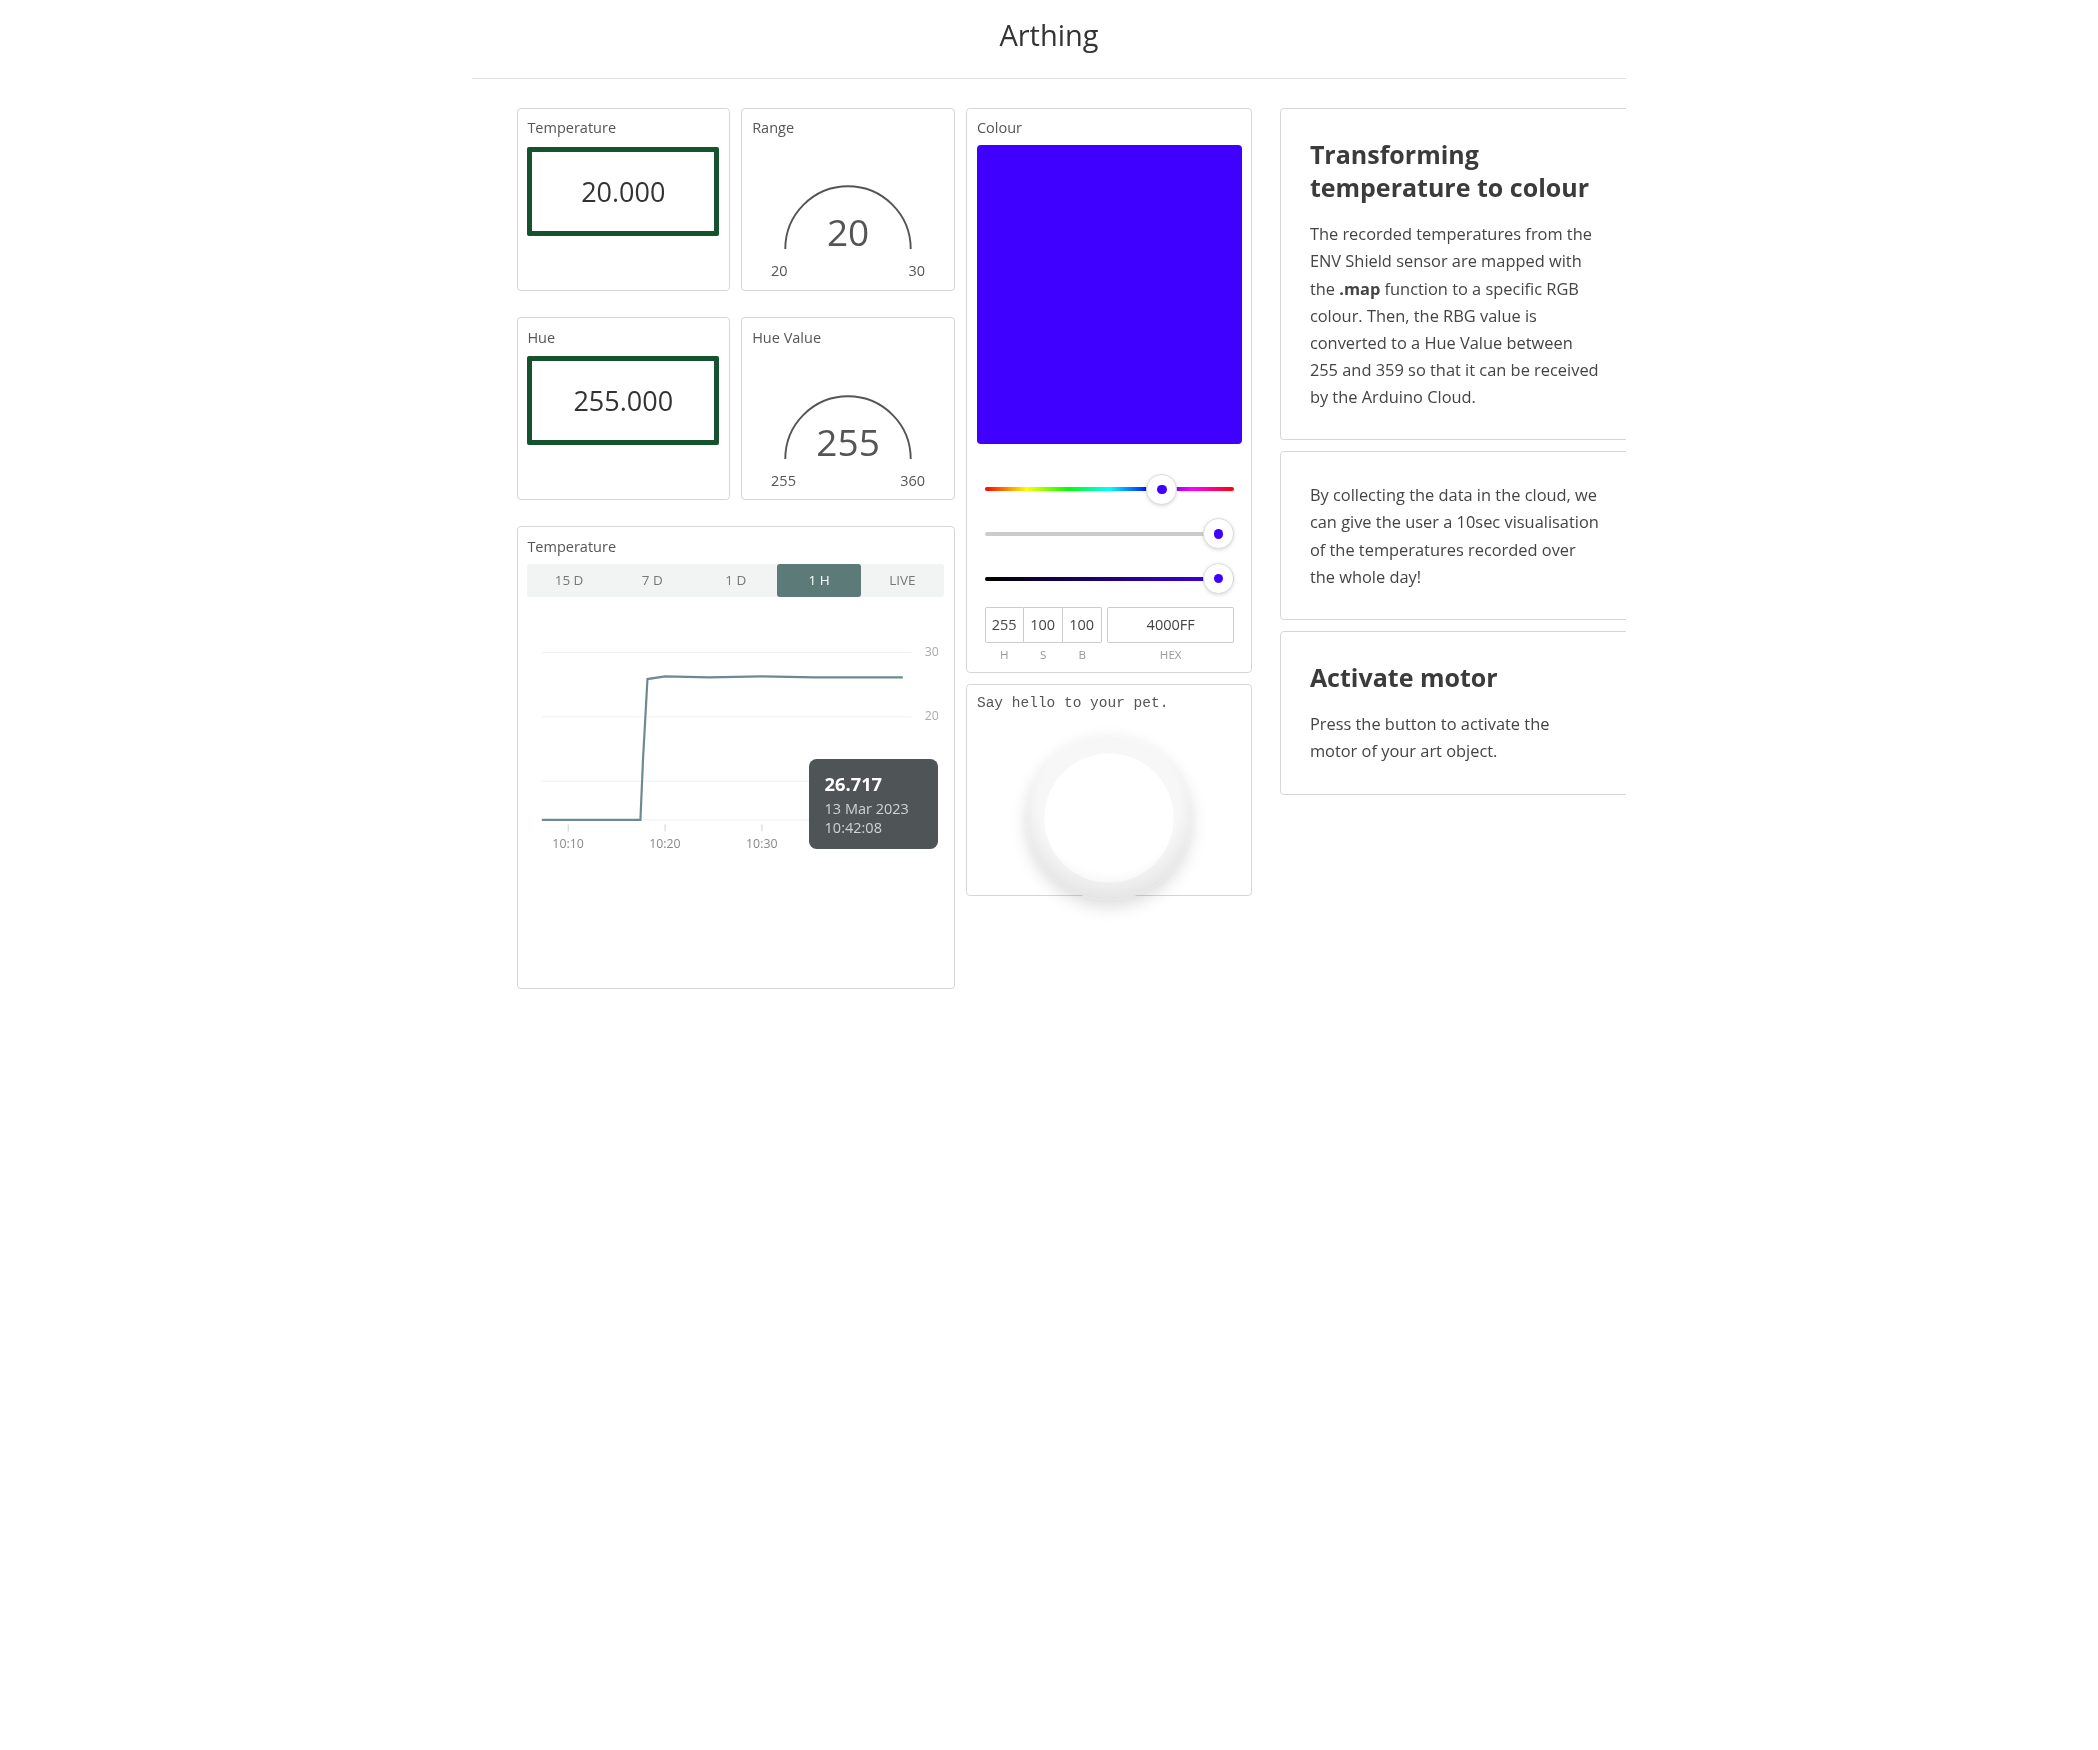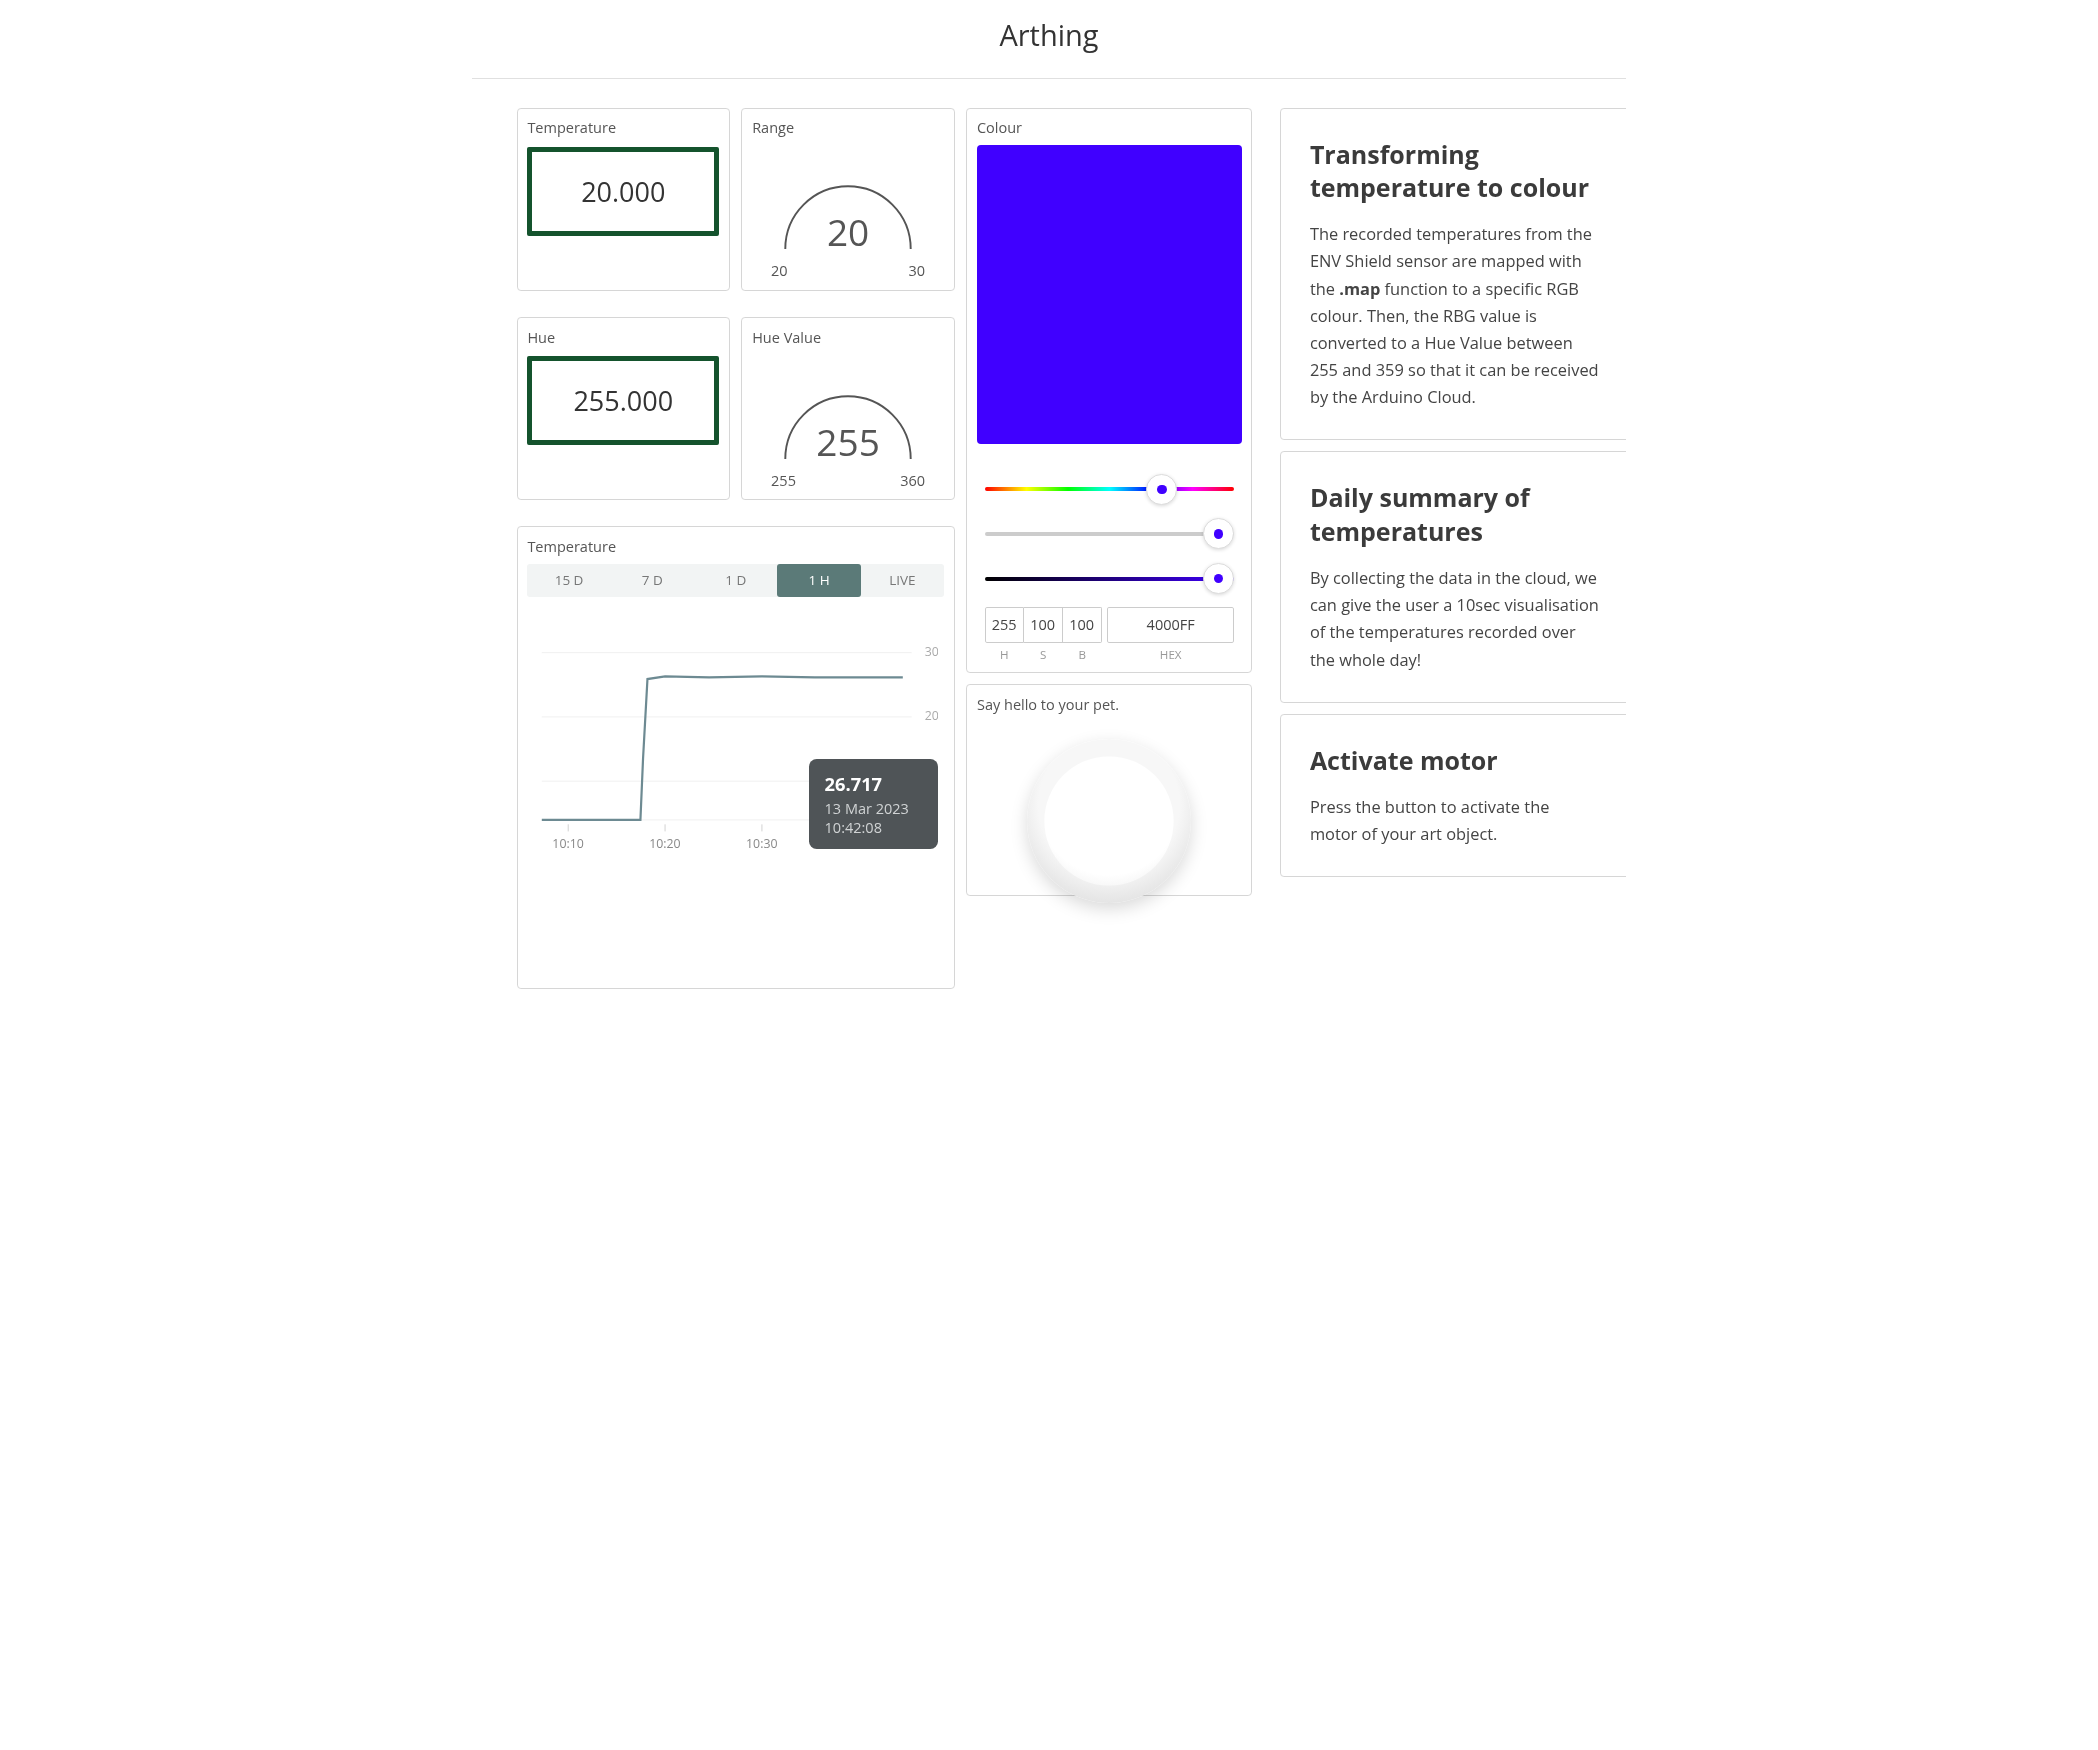--- a/index.html
+++ b/index.html
@@ -182,21 +182,21 @@
   gap: 5.8px;
   margin: 3.9px 7.7px 0;
   font-size: 11.6px;
   color: #999;
 }
 .hsv-lbls .g1 { display:flex; }
 .hsv-lbls .g1 span { width:39px; text-align:center; }
 .hsv-lbls .g2 { flex:1; text-align:center; }
 
 
-.pet-widget { height: 212px; }
+.pet-widget { height: 212px; font-family: Liberation Mono, monospace; }
 .big-btn-wrap { display:flex; justify-content:center; padding-top: 17.4px; }
 .big-btn {
   width: 164px; height:164px;
   border-radius: 50%;
   background: radial-gradient(circle at 50% 40%, #ffffff 0%, #ffffff 55%, #f2f2f2 70%, #eaeaea 80%);
   box-shadow: 0 5.8px 17.4px rgba(0,0,0,0.15), inset 0 0 0 17.4px rgba(0,0,0,0.03);
   cursor: pointer;
 }
 
 
@@ -368,21 +368,20 @@
   <div class="right-col">
 
     <div class="info-card">
       <h2>Transforming temperature to colour</h2>
       <p>
         <span>The recorded temperatures from the ENV Shield sensor are mapped with the </span><b>.map</b><span> function to a specific RGB colour. Then, the RBG value is converted to a Hue Value between 255 and 359 so that it can be received by the Arduino Cloud.</span>
       </p>
     </div>
 
     <div class="info-card">
-      <h2>Daily summary of temperatures</h2>
       <p>By collecting the data in the cloud, we can give the user a 10sec visualisation of the temperatures recorded over the whole day!</p>
     </div>
 
     <div class="info-card">
       <h2>Activate motor</h2>
       <p>Press the button to activate the motor of your art object.</p>
     </div>
 
   </div>
 

